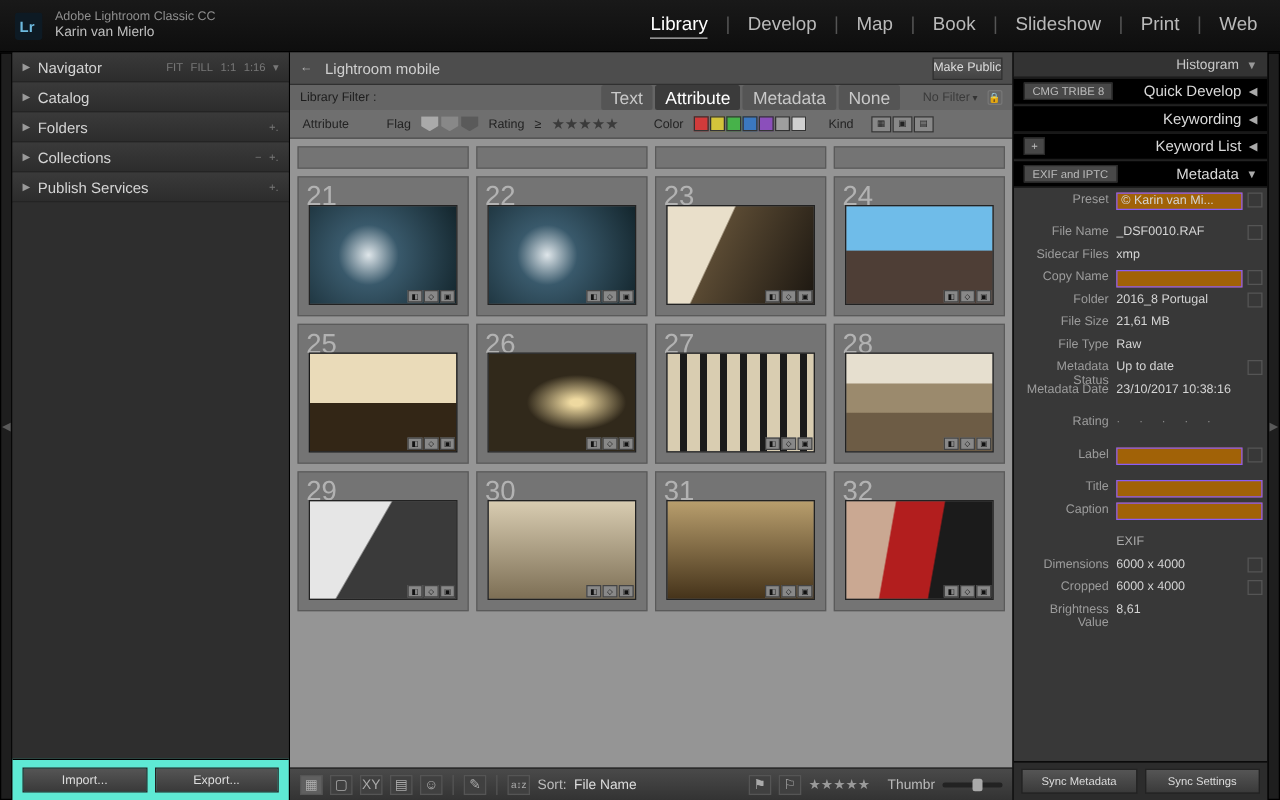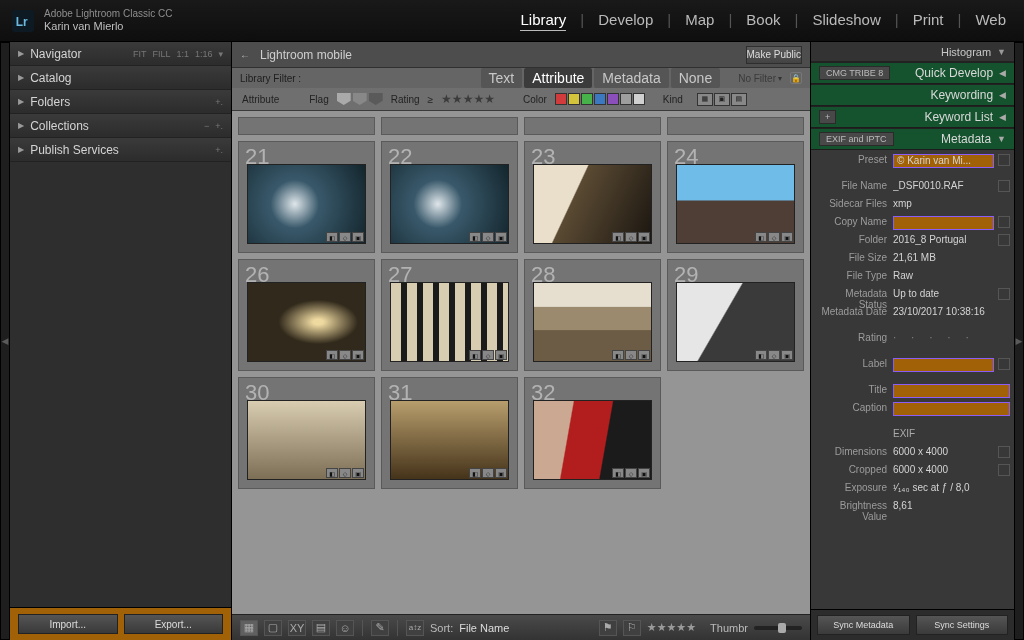--- a/index.html
+++ b/index.html
@@ -17,21 +17,21 @@
   .modules .active{color:#fff;border-bottom:1px solid #bbb;padding-bottom:2px}
   
   .main{flex:1;display:flex;min-height:0}
   
   .panel-edge{width:10px;background:#1e1e1e;border:1px solid #000;display:flex;align-items:center;justify-content:center;color:#5a5a5a;font-size:9px}
   .left{width:222px;background:#2e2e2e;display:flex;flex-direction:column;border-right:1px solid #000}
   .panel-row{display:flex;align-items:center;height:24px;padding:0 8px;border-bottom:1px solid #222;background:linear-gradient(#3a3a3a,#2c2c2c);color:#d4d4d4;font-size:12px}
   .panel-row .tri{margin-right:6px;color:#9a9a9a;font-size:8px}
   .panel-row .extras{margin-left:auto;display:flex;gap:6px;font-size:9px;color:#777}
   .left .filler{flex:1;background:#2e2e2e}
-  .left-buttons{display:flex;gap:6px;padding:6px 8px;background:#a16207;border-top:1px solid #000}
+  .left-buttons{display:flex;gap:6px;padding:6px 8px;background:#5eead4;border-top:1px solid #000}
   .lrbtn{flex:1;height:20px;background:linear-gradient(#555,#3a3a3a);border:1px solid #222;color:#ddd;font-size:10px;display:flex;align-items:center;justify-content:center}
   
   .center{flex:1;display:flex;flex-direction:column;background:#4a4a4a;min-width:0}
   .crumb{display:flex;align-items:center;height:26px;padding:0 8px;background:#4d4d4d;border-bottom:1px solid #303030;color:#cfcfcf;font-size:12px}
   .crumb .arrow{color:#bbb;margin-right:10px;font-size:10px}
   .crumb .make-public{margin-left:auto;height:18px;padding:0 0;background:linear-gradient(#5b5b5b,#434343);border:1px solid #2e2e2e;color:#ddd;font-size:10px;display:flex;align-items:center}
   .filterbar{background:#656565;border-bottom:1px solid #3a3a3a}
   .filterbar .row1{display:flex;align-items:center;height:20px;padding:0 8px;color:#1d1d1d;font-size:10px}
   .filterbar .row1 .tabs{margin-left:auto;display:flex;gap:2px}
   .ftab{padding:2px 8px;background:#555;color:#c8c8c8;font-size:14px;border-radius:2px}
@@ -79,21 +79,21 @@
   
   .right{width:204px;background:#383838;display:flex;flex-direction:column;border-left:1px solid #000}
   .rhead{display:flex;align-items:center;height:20px;padding:0 8px;font-size:11px;color:#ddd;background:#333;border-bottom:1px solid #222}
   .rhead .title{margin-left:auto;color:#c8c8c8}
   .rhead .caret{margin-left:6px;color:#999;font-size:9px}
   .histo{height:90px;padding:6px 8px 2px;background:#2f2f2f}
   .histo svg{width:100%;height:62px}
   .histo .meta{display:flex;justify-content:space-between;font-size:9px;color:#aaa;margin-top:2px}
   .histo .orig{display:flex;align-items:center;gap:4px;font-size:9px;color:#aaa;margin-top:3px}
   .histo .orig .box{width:10px;height:10px;border:1px solid #666}
-  .panel-section{display:flex;align-items:center;height:22px;padding:0 8px;background:#14532d;border-top:1px solid #222;border-bottom:1px solid #1c1c1c}
+  .panel-section{display:flex;align-items:center;height:22px;padding:0 8px;background:#000000;border-top:1px solid #222;border-bottom:1px solid #1c1c1c}
   .panel-section .chip{background:#484848;color:#bbb;font-size:9px;padding:1px 6px;border:1px solid #2a2a2a}
   .panel-section .ptitle{margin-left:auto;color:#d9d9d9;font-size:12px}
   .panel-section .pcaret{margin-left:6px;color:#aaa;font-size:9px}
   .meta-body{flex:1;overflow:auto;padding:4px 4px}
   .mrow{display:flex;align-items:flex-start;height:18px;font-size:10px}
   .mrow .mlbl{width:78px;text-align:right;color:#9c9c9c;padding-right:6px}
   .mrow .mval{flex:1;color:#d4d4d4;white-space:nowrap;overflow:hidden;text-overflow:ellipsis}
   .mrow .mact{width:12px;height:12px;border:1px solid #555;margin-left:4px}
   .mrow.field .mval{background:#a16207;height:14px;border:1px solid #8b5cf6;padding:0 3px}
   .mrow.rating .mval{letter-spacing:6px;color:#888}
@@ -266,20 +266,29 @@
             <div class="cell">
               <div class="num">24</div>
               <div class="thumb t24"></div>
               <div class="badges">
                 <span>◧</span>
                 <span>◇</span>
                 <span>▣</span>
               </div>
             </div>
             <div class="cell">
+              <div class="num">25</div>
+              <div class="thumb t25"></div>
+              <div class="badges">
+                <span>◧</span>
+                <span>◇</span>
+                <span>▣</span>
+              </div>
+            </div>
+            <div class="cell">
               <div class="num">26</div>
               <div class="thumb t26"></div>
               <div class="badges">
                 <span>◧</span>
                 <span>◇</span>
                 <span>▣</span>
               </div>
             </div>
             <div class="cell">
               <div class="num">27</div>
@@ -454,24 +463,20 @@
             <div class="mlbl">Dimensions</div>
             <div class="mval">6000 x 4000</div>
             <div class="mact"></div>
           </div>
           <div class="mrow">
             <div class="mlbl">Cropped</div>
             <div class="mval">6000 x 4000</div>
             <div class="mact"></div>
           </div>
           <div class="mrow">
-            <div class="mlbl">Exposure</div>
-            <div class="mval">¹⁄₁₄₀ sec at ƒ / 8,0</div>
-          </div>
-          <div class="mrow">
             <div class="mlbl">Brightness Value</div>
             <div class="mval">8,61</div>
           </div>
         </div>
       <div class="right-btns">
         <div class="lrbtn">Sync Metadata</div>
         <div class="lrbtn">Sync Settings</div>
       </div>
     </div>
     <div class="panel-edge">▶</div>

